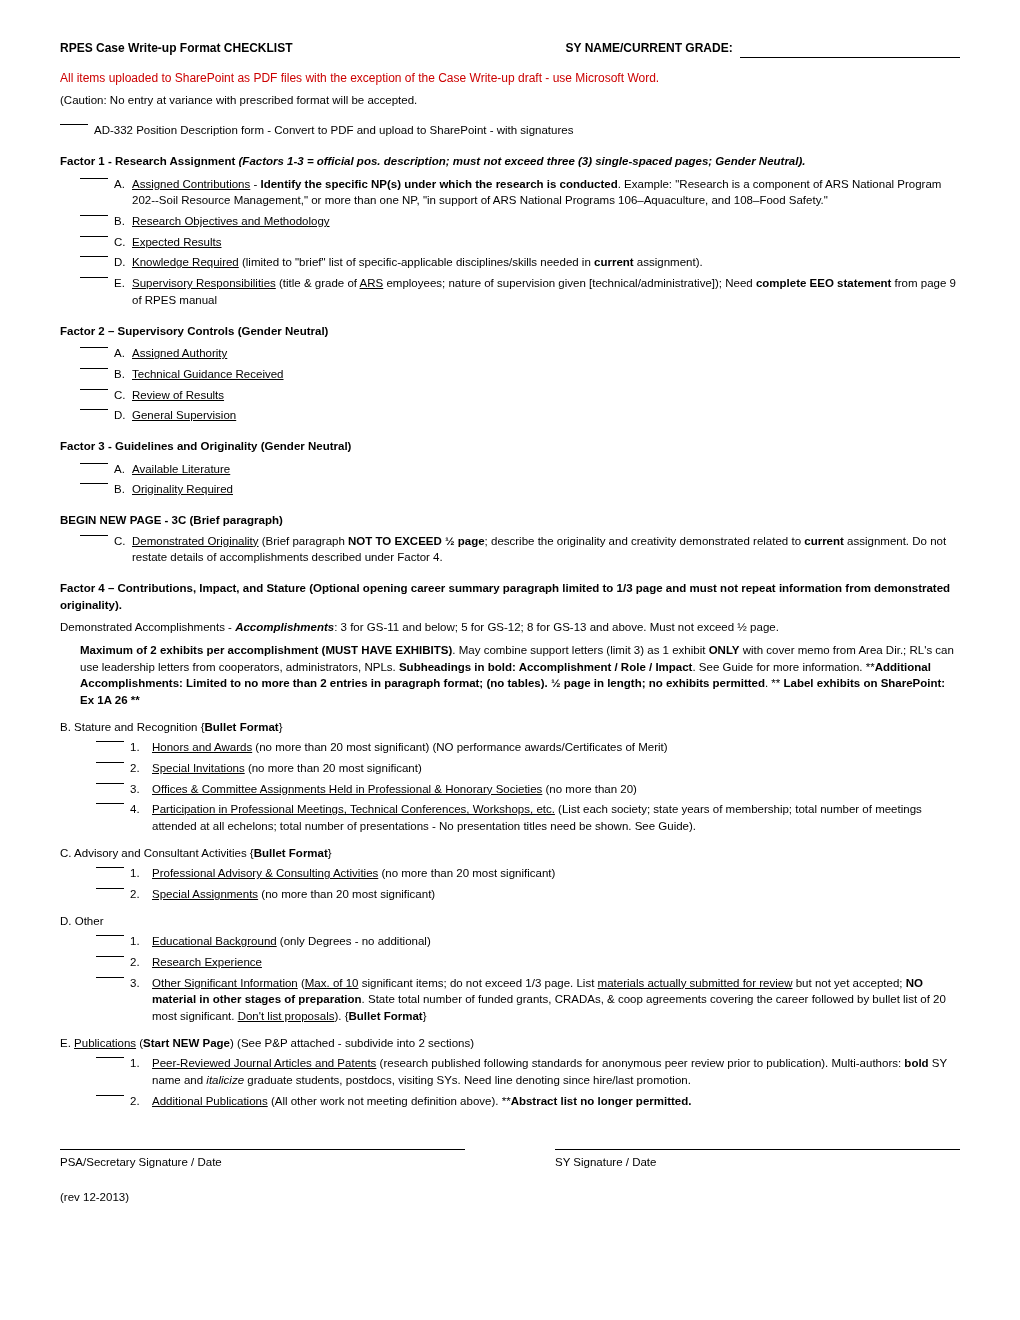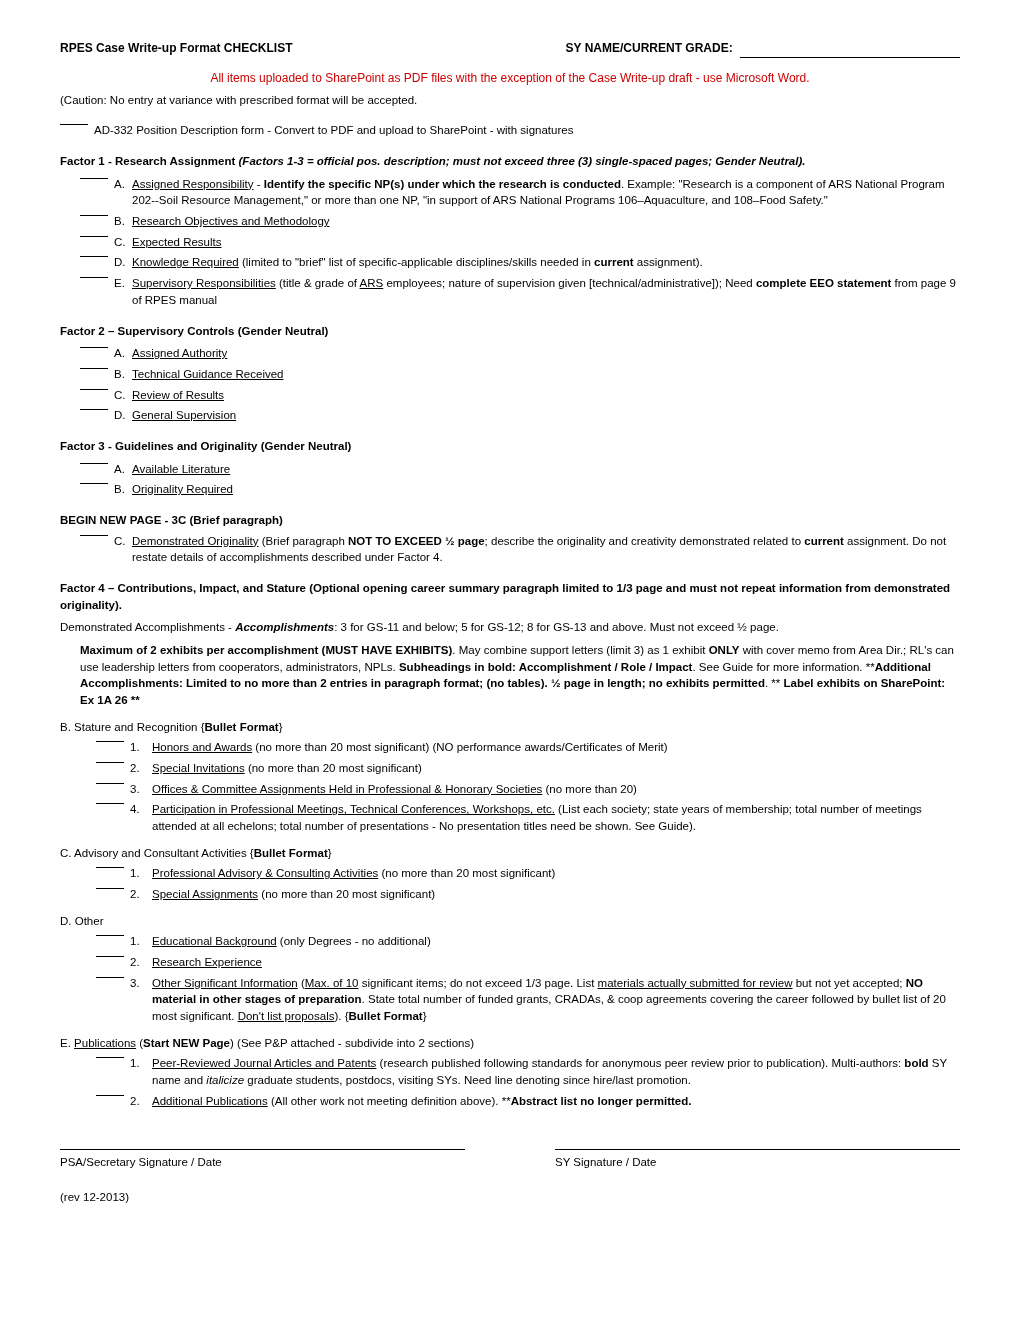--- a/index.html
+++ b/index.html
@@ -30,21 +30,20 @@
     .underline-field {
       border-bottom: 1px solid #000;
       display: inline-block;
       width: 220px;
       margin-left: 4px;
     }
     .red-notice {
       color: #c00;
       font-size: 12px;
       margin-bottom: 4px;
-      text-align: center;
     }
     .caution {
       font-size: 11.5px;
       margin-bottom: 14px;
       color: #000;
     }
     .checklist-item {
       display: flex;
       align-items: flex-start;
       margin-bottom: 4px;
@@ -147,21 +146,21 @@
   </div>
 </div>
 
 <div class="factor-header">
   <b>Factor 1 - Research Assignment</b> <em><span>(Factors 1-3 = official pos. description; must not exceed three (3) single-spaced pages; Gender Neutral).</span></em>
 </div>
 <div class="sub-items">
   <div class="sub-item">
     <span class="blank-line"></span>
     <span class="sub-label">A.</span>
-    <span class="item-text"><u>Assigned Responsibility</u> - <b>Identify the specific NP(s) under which the research is conducted</b>. Example: "Research is a component of ARS National Program 202--Soil Resource Management," or more than one NP, "in support of ARS National Programs 106–Aquaculture, and 108–Food Safety."</span>
+    <span class="item-text"><u>Assigned Contributions</u> - <b>Identify the specific NP(s) under which the research is conducted</b>. Example: "Research is a component of ARS National Program 202--Soil Resource Management," or more than one NP, "in support of ARS National Programs 106–Aquaculture, and 108–Food Safety."</span>
   </div>
   <div class="sub-item">
     <span class="blank-line"></span>
     <span class="sub-label">B.</span>
     <span class="item-text"><u>Research Objectives and Methodology</u></span>
   </div>
   <div class="sub-item">
     <span class="blank-line"></span>
     <span class="sub-label">C.</span>
     <span class="item-text"><u>Expected Results</u></span>

